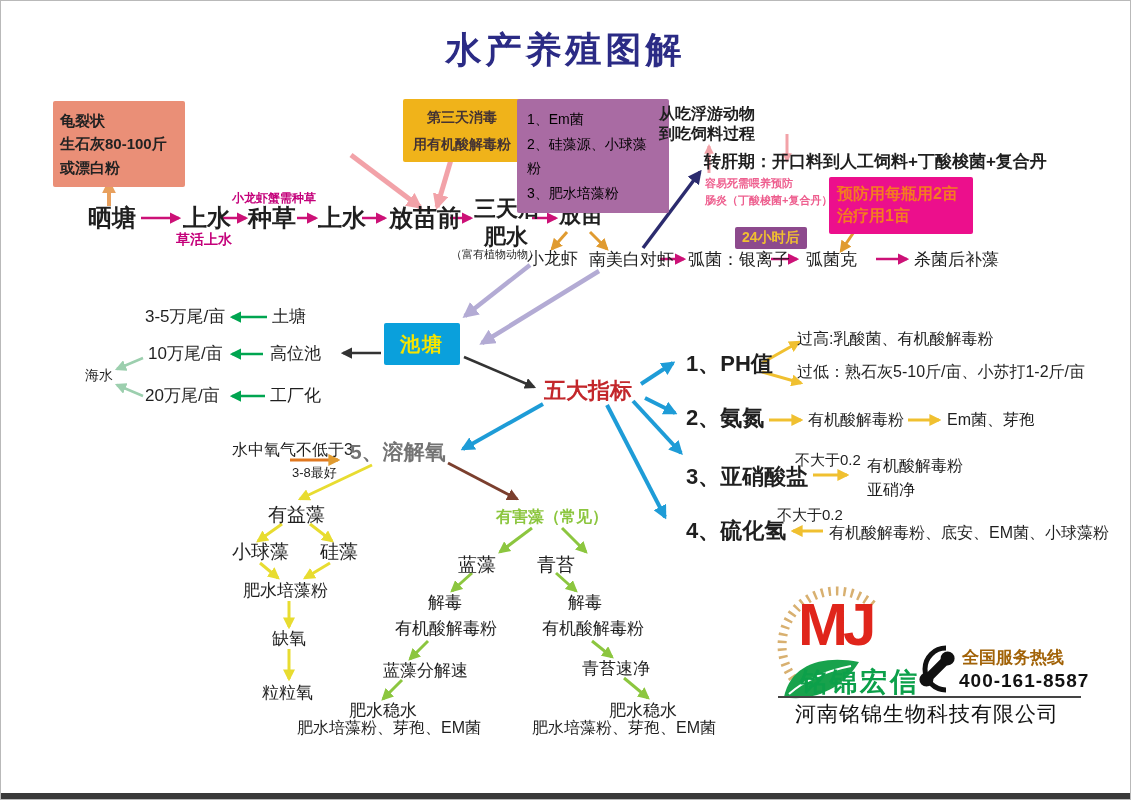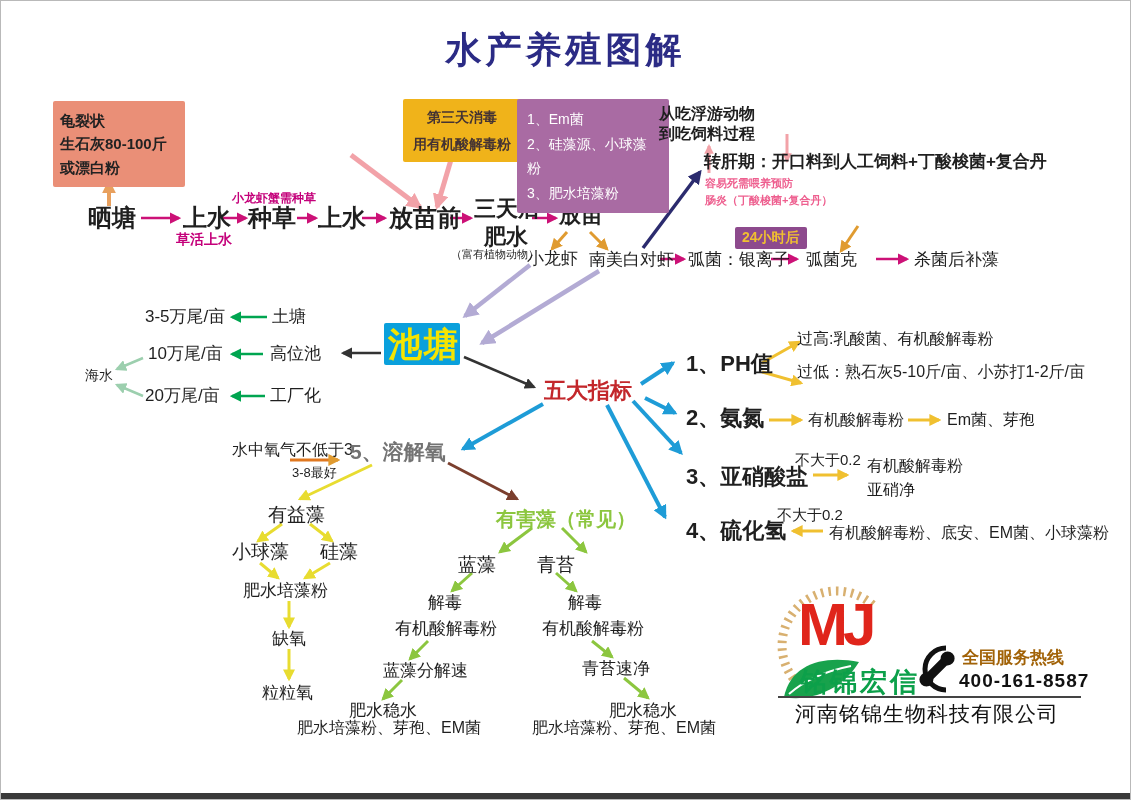--- a/index.html
+++ b/index.html
@@ -4,37 +4,37 @@
 <style>
   html,body{margin:0;padding:0;background:#e8e8e8}
   #page{position:relative;width:1131px;height:800px;background:#fff;margin:0 auto;
         font-family:"Liberation Sans","DejaVu Sans",sans-serif;color:#1f1f1f;
         border:1px solid #b9b9b9;box-sizing:border-box;overflow:hidden}
   #arrows{position:absolute;left:0;top:0;z-index:1}
   .t{position:absolute;z-index:2;white-space:pre-line;line-height:1.28}
   .box{position:absolute;z-index:2;white-space:pre-line;border-radius:2px}
   .b{font-weight:700}
   .s11{font-size:11px}.s12{font-size:12px}.s13{font-size:13px}.s14{font-size:14px}
-  .s15{font-size:15px}.s16{font-size:16px}.s17{font-size:17px}.s18{font-size:20px}
+  .s15{font-size:15px}.s16{font-size:16px}.s17{font-size:17px}.s18{font-size:16px}
   .s19{font-size:19px}.s21{font-size:21px}.s22{font-size:22px}.s24{font-size:24px}
   .s26{font-size:22px}
   .magenta{color:#c4007a}
   .pinkred{color:#ee5f8f}
   .red{color:#c3272b}
   .oxy{color:#737373}
   .badgreen{color:#8cc63f}
   .title{width:100%;text-align:center;font-size:36px;font-weight:700;color:#2b2b85;letter-spacing:4px}
   .limebox{background:#ea8f77;color:#222;font-size:15px;font-weight:700;line-height:1.55;padding:8px 7px;width:118px}
   .ybox{background:#f0b31a;color:#433;font-size:14px;font-weight:700;line-height:1.9;padding:5px 6px;text-align:center}
-  .embox{background:#a96ba3;color:#ffffff;font-size:14px;line-height:1.75;padding:8px 10px;width:132px}
+  .embox{background:#a96ba3;color:#000000;font-size:14px;line-height:1.75;padding:8px 10px;width:132px}
   .obox{background:#e8821e;color:#fff;font-size:14px;font-weight:700;line-height:1.6;padding:4px 7px;text-align:center}
   .dosebox{background:#ec0f8c;color:#f47b20;font-size:16px;font-weight:700;line-height:1.4;padding:6px 8px;width:128px}
   .h24box{background:#8d4a8d;color:#f0c030;font-size:14px;font-weight:700;padding:2px 7px}
-  .pondbox{background:#0aa0dc;color:#f5e400;font-size:34px;font-weight:700;width:76px;height:42px;
-           line-height:42px;text-align:right;letter-spacing:2px}
+  .pondbox{background:#0aa0dc;color:#f5e400;font-size:20px;font-weight:700;width:76px;height:42px;
+           line-height:42px;text-align:center;letter-spacing:2px}
   .mj{font-size:60px;font-weight:800;color:#e0251b;letter-spacing:-5px;line-height:1;font-style:normal}
   .logoname{font-size:27px;font-weight:700;color:#0ca04a;letter-spacing:3px}
   .rule{position:absolute;z-index:2;background:#444}
   .botbar{position:absolute;z-index:3;left:0;top:792px;width:1131px;height:8px;background:#3a3a3a}
 </style>
 </head>
 <body>
 
 <div id="page">
 
@@ -196,20 +196,22 @@
 用有机酸解毒粉</div>
   <div class="box embox" style="left:516px;top:98px">1、Em菌
 2、硅藻源、小球藻粉
 3、肥水培藻粉</div>
 
   <div class="t s16 b" style="left:658px;top:103px">从吃浮游动物
 到吃饲料过程</div>
   <div class="t s17 b" style="left:703px;top:150px">转肝期：开口料到人工饲料+丁酸梭菌+复合丹</div>
   <div class="t s11 b pinkred" style="left:704px;top:174px;line-height:1.5">容易死需喂养预防
 肠炎（丁酸梭菌+复合丹）</div>
+  <div class="box dosebox" style="left:828px;top:176px">预防用每瓶用2亩
+治疗用1亩</div>
   <div class="box h24box" style="left:734px;top:226px">24小时后</div>
   <div class="t s17" style="left:526px;top:247px">小龙虾</div>
   <div class="t s17" style="left:588px;top:248px">南美白对虾</div>
   <div class="t s17" style="left:687px;top:248px">弧菌：银离子</div>
   <div class="t s17" style="left:805px;top:248px">弧菌克</div>
   <div class="t s17" style="left:913px;top:248px">杀菌后补藻</div>
 
   <div class="t s14" style="left:84px;top:366px">海水</div>
   <div class="t s17" style="left:144px;top:305px">3-5万尾/亩</div>
   <div class="t s17" style="left:271px;top:305px">土塘</div>

